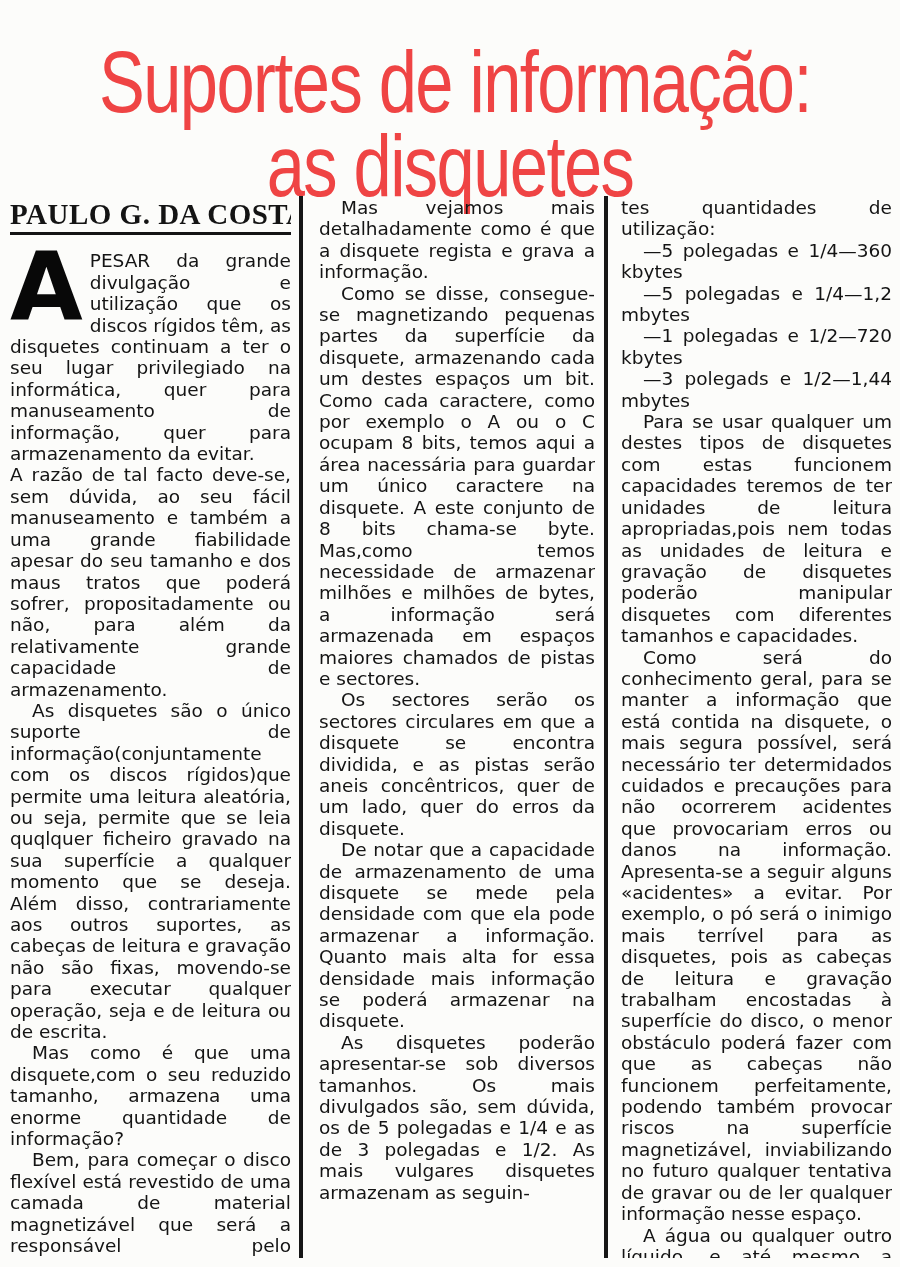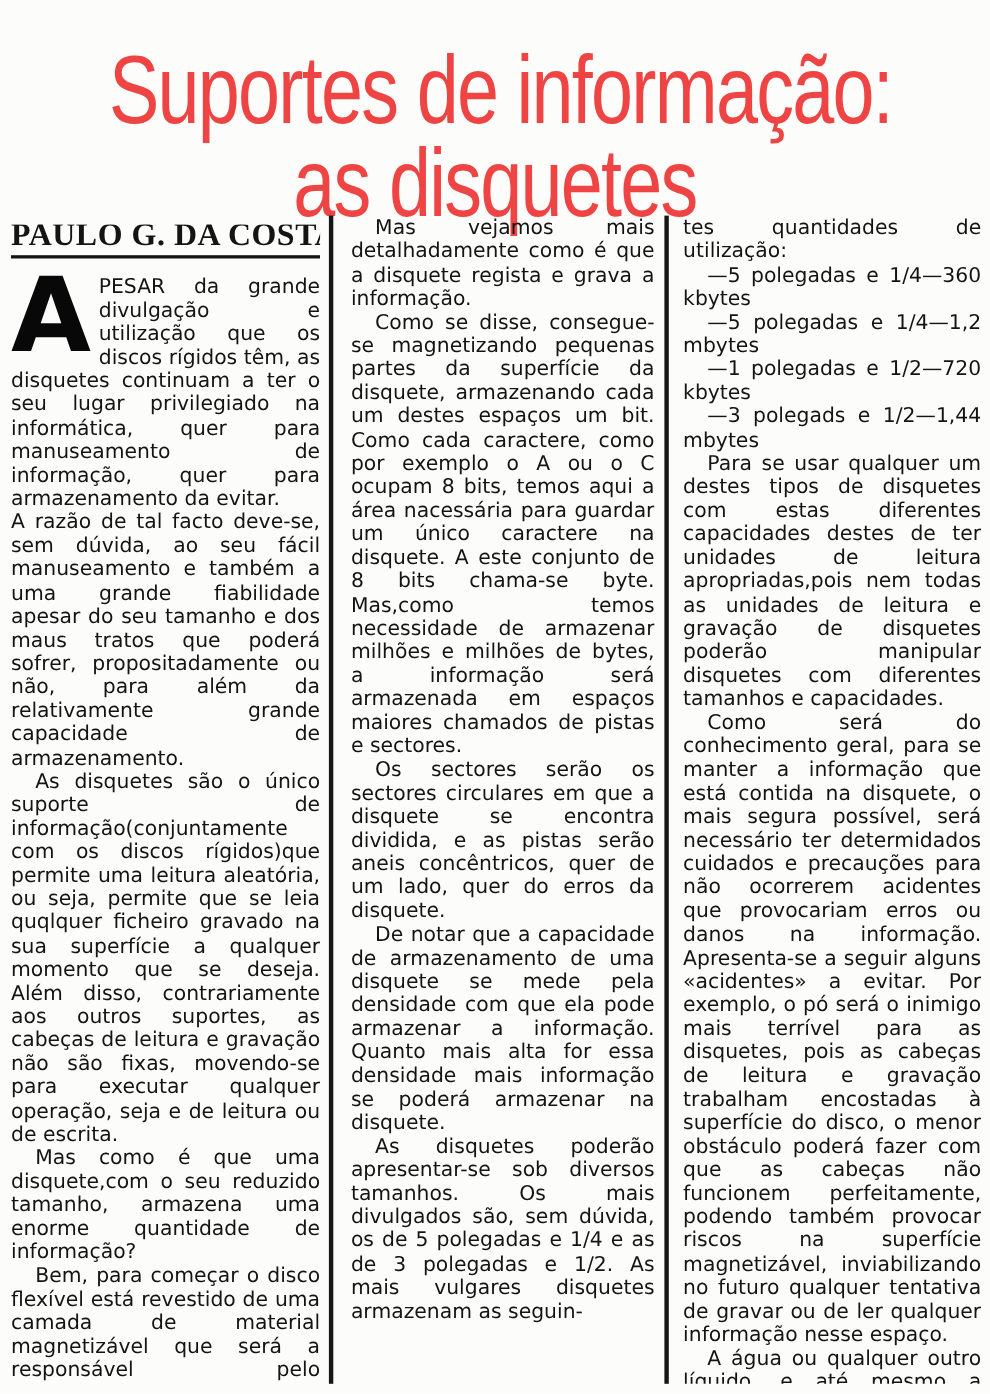--- a/index.html
+++ b/index.html
@@ -72,18 +72,18 @@
     <p class="body-p indent">De notar que a capacidade de armazenamento de uma disquete se mede pela densidade com que ela pode armazenar a informação. Quanto mais alta for essa densidade mais informação se poderá armazenar na disquete.</p>
     <p class="body-p indent">As disquetes poderão apresentar-se sob diversos tamanhos. Os mais divulgados são, sem dúvida, os de 5 polegadas e 1/4 e as de 3 polegadas e 1/2. As mais vulgares disquetes armazenam as seguin-</p>
   </div>
 
   <div class="col" id="col3">
     <p class="body-p">tes quantidades de utilização:</p>
     <p class="body-p indent">—5 polegadas e 1/4—360 kbytes</p>
     <p class="body-p indent">—5 polegadas e 1/4—1,2 mbytes</p>
     <p class="body-p indent">—1 polegadas e 1/2—720 kbytes</p>
     <p class="body-p indent">—3 polegads e 1/2—1,44 mbytes</p>
-    <p class="body-p indent">Para se usar qualquer um destes tipos de disquetes com estas diferentes capacidades destes de ter unidades de leitura apropriadas,pois nem todas as unidades de leitura e gravação de disquetes poderão manipular disquetes com diferentes tamanhos e capacidades.</p>
+    <p class="body-p indent">Para se usar qualquer um destes tipos de disquetes com estas funcionem capacidades teremos de ter unidades de leitura apropriadas,pois nem todas as unidades de leitura e gravação de disquetes poderão manipular disquetes com diferentes tamanhos e capacidades.</p>
     <p class="body-p indent">Como será do conhecimento geral, para se manter a informação que está contida na disquete, o mais segura possível, será necessário ter determidados cuidados e precauções para não ocorrerem acidentes que provocariam erros ou danos na informação. Apresenta-se a seguir alguns «acidentes» a evitar. Por exemplo, o pó será o inimigo mais terrível para as disquetes, pois as cabeças de leitura e gravação trabalham encostadas à superfície do disco, o menor obstáculo poderá fazer com que as cabeças não funcionem perfeitamente, podendo também provocar riscos na superfície magnetizável, inviabilizando no futuro qualquer tentativa de gravar ou de ler qualquer informação nesse espaço.</p>
     <p class="body-p indent">A água ou qualquer outro líquido, e até mesmo a humidade em geral, serão inimigis fatais para a supeufície</p>
   </div>
 
 </div>
 
 </body></html>

